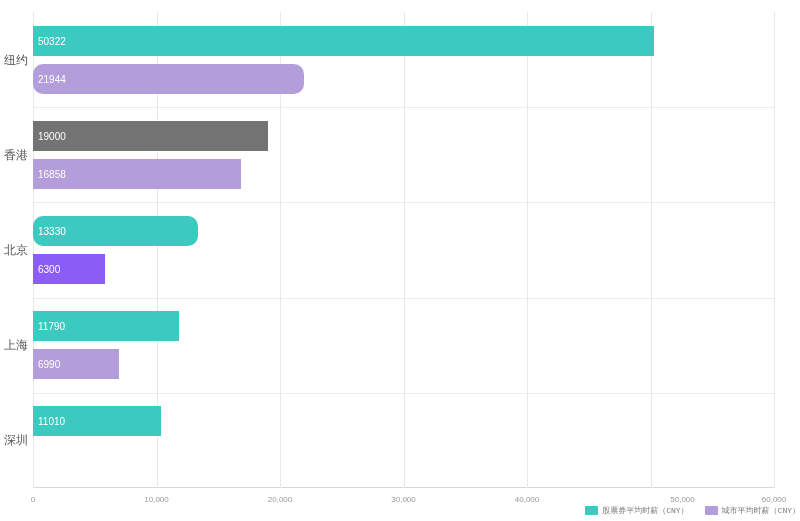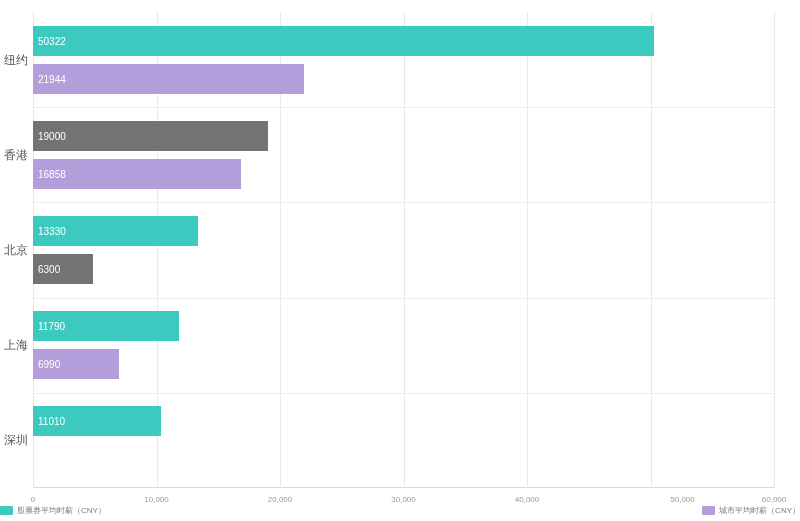--- a/index.html
+++ b/index.html
@@ -81,23 +81,24 @@
     right: 0;
     height: 1px;
     background: #ececec;
   }
   .legend {
     position: absolute;
     left: 0;
     right: 0;
     bottom: 5px;
     display: flex;
-    justify-content: space-between;
+    justify-content: flex-end;
     align-items: center;
     gap: 16px;
+    font-family: Liberation Mono, monospace;
   }
   .legend-item {
     display: flex;
     align-items: center;
     gap: 4px;
     font-size: 8px;
     color: #7a7a7a;
   }
   .legend-swatch {
     width: 13px;
@@ -123,34 +124,34 @@
       <div class="xtick" style="left: 370.5px;">30,000</div>
       <div class="gridline" style="left: 494px;"></div>
       <div class="xtick" style="left: 494px;">40,000</div>
       <div class="gridline" style="left: 617.5px;"></div>
       <div class="xtick" style="left: 617.5px; margin-left: 32px;">50,000</div>
       <div class="gridline" style="left: 741px;"></div>
       <div class="xtick" style="left: 741px;">60,000</div>
       <div class="bar" style="left: 0px; top: 13.6px; width: 621.477px; background: rgb(60, 201, 192);">
         <span class="bar-label">50322</span>
       </div>
-      <div class="bar" style="left: 0px; top: 51.6px; width: 271.008px; background: rgb(179, 157, 219);">
+      <div class="bar" style="left: 0px; top: 51.6px; width: 271.008px; background: rgb(179, 157, 219); border-radius: 10px;">
         <span class="bar-label">21944</span>
       </div>
       <div class="bar" style="left: 0px; top: 108.8px; width: 234.65px; background: #737373;">
         <span class="bar-label">19000</span>
       </div>
       <div class="bar" style="left: 0px; top: 146.8px; width: 208.196px; background: rgb(179, 157, 219);">
         <span class="bar-label">16858</span>
       </div>
       <div class="group-sep" style="top: 95.2px;"></div>
-      <div class="bar" style="left: 0px; top: 204px; width: 164.625px; background: rgb(60, 201, 192);">
+      <div class="bar" style="left: 0px; top: 204px; width: 164.625px; background: rgb(60, 201, 192); border-radius: 10px;">
         <span class="bar-label">13330</span>
       </div>
-      <div class="bar" style="left: 0px; top: 242px; width: 60px; background: #737373; text-align: right;">
+      <div class="bar" style="left: 0px; top: 242px; width: 72px; background: #8b5cf6; text-align: right;">
         <span class="bar-label">6300</span>
       </div>
       <div class="group-sep" style="top: 190.4px;"></div>
       <div class="bar" style="left: 0px; top: 299.2px; width: 145.607px; background: rgb(60, 201, 192);">
         <span class="bar-label">11790</span>
       </div>
       <div class="bar" style="left: 0px; top: 337.2px; width: 86.3265px; background: rgb(179, 157, 219);">
         <span class="bar-label">6990</span>
       </div>
       <div class="group-sep" style="top: 285.6px;"></div>

